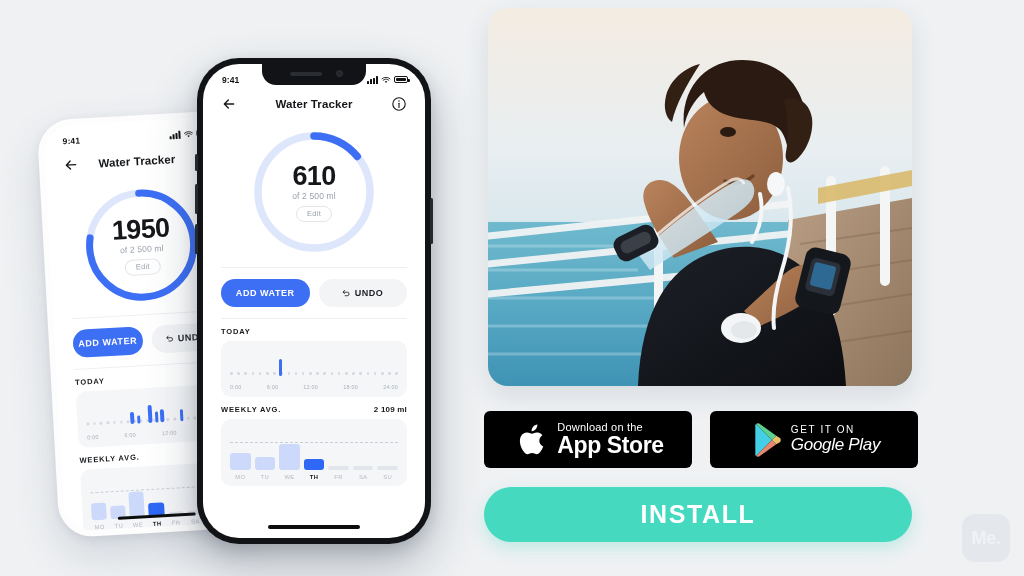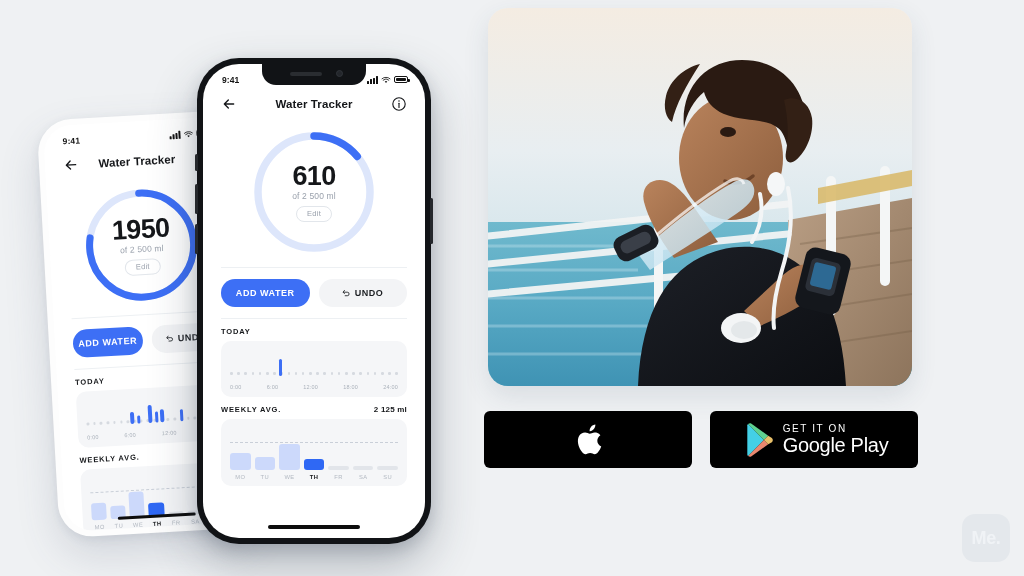--- a/index.html
+++ b/index.html
@@ -161,21 +161,21 @@
 
   .badges { position:absolute; left:484px; top:411px; display:flex; gap:18px; }
   .badge { background:#000; border-radius:6px; display:flex; align-items:center;
     justify-content:center; gap:9px; }
   .badge-appstore { width:208px; height:57px; padding-left:6px; }
   .badge-gplay { width:208px; height:57px; padding-left:4px; }
   .badge-txt { display:flex; flex-direction:column; justify-content:center; color:#fff; }
   .badge-small { font-size:11px; letter-spacing:.2px; line-height:1.15; }
   .badge-small-g { font-size:10px; letter-spacing:1.6px; line-height:1.15; }
   .badge-big { font-size:23px; font-weight:bold; letter-spacing:-.4px; line-height:1.1; }
-  .badge-big-g { font-size:20px; letter-spacing:-.3px; line-height:1.1; }
+  .badge-big-g { font-size:17px; letter-spacing:-.3px; line-height:1.1;font-style:italic; }
 
   .install {
     position:absolute; left:484px; top:487px; width:428px; height:55px;
     background:#45d9c0; border-radius:28px;
     display:flex; align-items:center; justify-content:center;
     color:#fff; font-size:25px; font-weight:bold; letter-spacing:1.6px;
     box-shadow:0 6px 16px rgba(69,217,192,.28);
   }
 
   .watermark {
@@ -447,21 +447,21 @@
               <span>0:00</span>
               <span>6:00</span>
               <span>12:00</span>
               <span>18:00</span>
               <span>24:00</span>
             </div>
         </div>
 
         <div class="sect-head">
           <span class="sect-title">WEEKLY AVG.</span>
-          <span class="sect-val">2 125 ml</span>
+          <span class="sect-val">2 109 ml</span>
         </div>
         <div class="card">
           <div class="week-plot" id="week-front">
             <div class="avg-line"></div>
           <div class="wcol">
                 <div class="wbar" style="height: 17px;"></div>
               </div>
               <div class="wcol">
                 <div class="wbar" style="height: 13px;"></div>
               </div>
@@ -573,31 +573,36 @@
       <ellipse cx="256" cy="322" rx="13" ry="9" fill="#e4e8ea"></ellipse>
     </svg>
   </div>
 
   <div class="badges">
     <div class="badge badge-appstore">
       <svg style="width:30px;height:36px" viewBox="0 0 24 29">
         <path d="M17.1 15.2c0-3 2.4-4.4 2.5-4.5-1.4-2-3.5-2.3-4.2-2.3-1.8-.2-3.5 1-4.4 1-.9 0-2.3-1-3.8-1-2 0-3.8 1.1-4.8 2.9-2 3.5-.5 8.8 1.5 11.7 1 1.4 2.1 3 3.6 2.9 1.5-.1 2-.9 3.8-.9s2.3.9 3.8.9c1.6 0 2.6-1.4 3.5-2.9 1.1-1.6 1.6-3.2 1.6-3.3-.1 0-3.1-1.2-3.1-4.5z" fill="#fff"></path>
         <path d="M14.3 5.7c.8-1 1.3-2.4 1.2-3.7-1.2 0-2.6.8-3.4 1.8-.7.9-1.4 2.3-1.2 3.6 1.3.1 2.6-.7 3.4-1.7z" fill="#fff"></path>
       </svg>
+      <span class="badge-txt">
+        <span class="badge-small">Download on the</span>
+        <span class="badge-big">App Store</span>
+      </span>
     </div>
 
     <div class="badge badge-gplay">
       <svg style="width:30px;height:34px" viewBox="0 0 28 32">
         <path d="M3 2.2v27.6c0 .6.3 1 .8 1.2L18.6 16 3.8 1C3.3 1.2 3 1.6 3 2.2z" fill="#43d0e6"></path>
         <path d="M3.8 1l14.8 15 4.1-4.1L6.6.5C5.6-.1 4.5.3 3.8 1z" fill="#5fd18f"></path>
         <path d="M3.8 31l14.8-15 4.1 4.1L6.6 31.5c-1 .6-2.1.2-2.8-.5z" fill="#e8876f"></path>
         <path d="M22.7 11.9l-4.1 4.1 4.1 4.1 3.4-2.1c1.2-.8 1.2-3.2 0-4z" fill="#e8c06a"></path>
       </svg>
       <span class="badge-txt">
         <span class="badge-small-g">GET IT ON</span>
         <span class="badge-big-g">Google Play</span>
       </span>
     </div>
   </div>
 
+  <div class="install">INSTALL</div>
 
   <div class="watermark">Me.</div>
 </div>
 
 </body></html>

